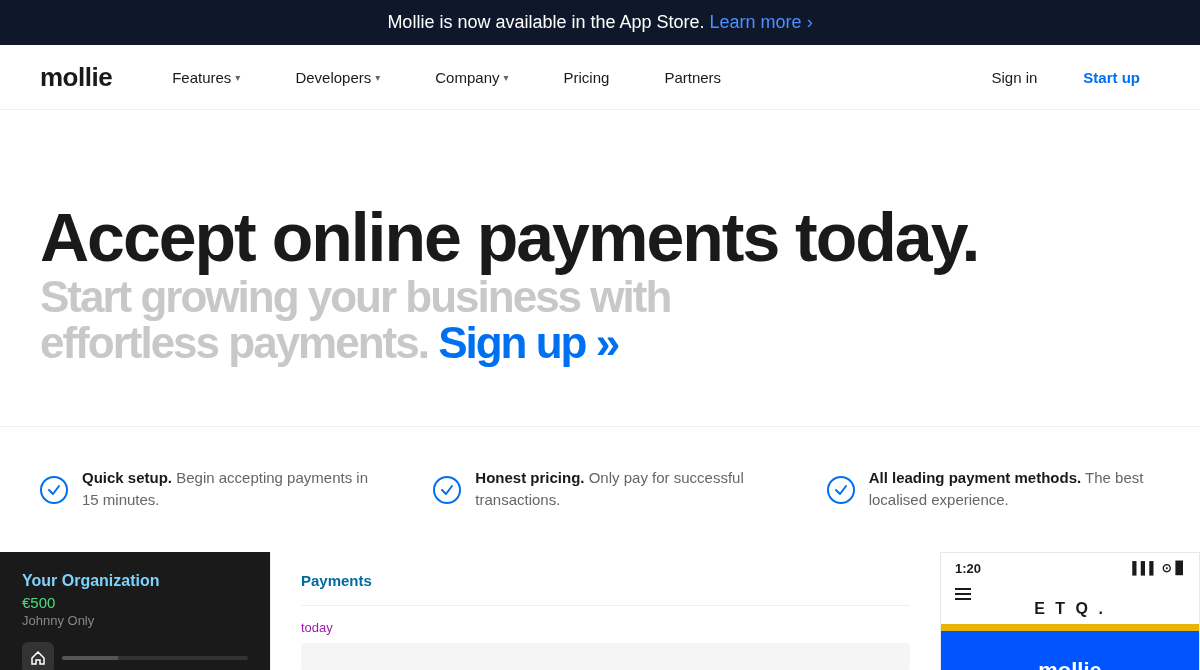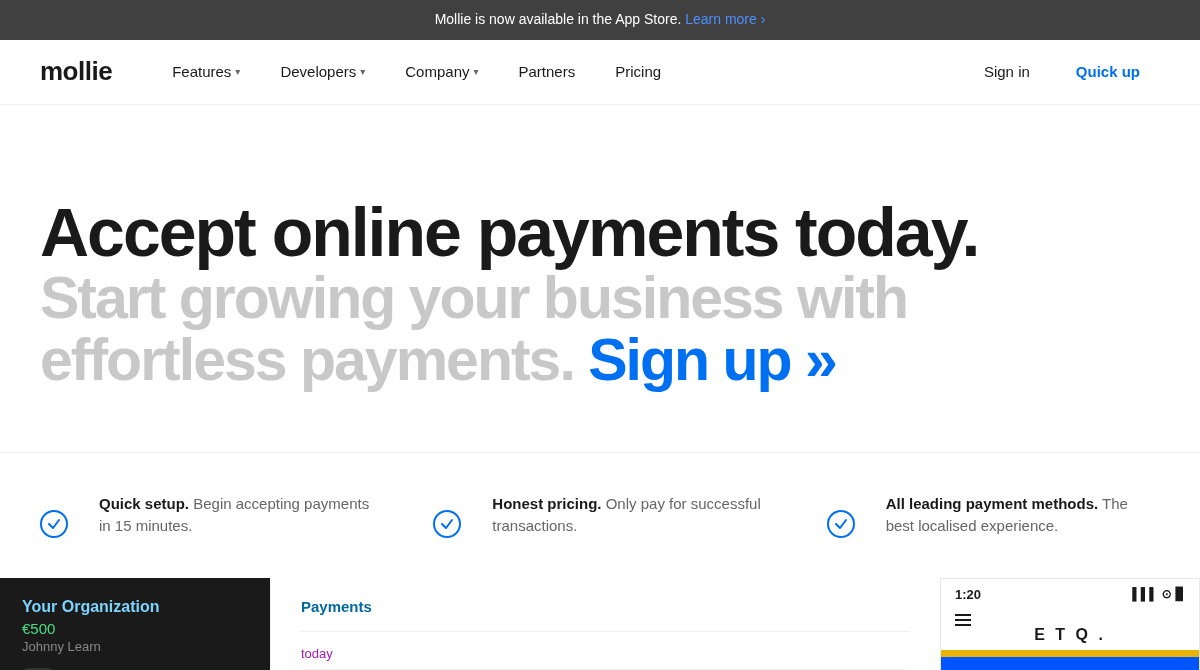--- a/index.html
+++ b/index.html
@@ -1,24 +1,24 @@
 <!DOCTYPE html>
 <html><head>
   <meta charset="utf-8">
   <style>
     * { margin: 0; padding: 0; box-sizing: border-box; }
     body { font-family: -apple-system, BlinkMacSystemFont, 'Segoe UI', Helvetica, Arial, sans-serif; background: #fff; width: 1200px; overflow-x: hidden; }
 
     
     .announcement-bar {
-      background: #404040;
+      background: #0f172a;
       color: #fff;
       text-align: center;
       padding: 10px 20px;
-      font-size: 14px;
+      font-size: 18px;
       line-height: 1.4;
     }
     .announcement-bar a {
       color: #4d90fe;
       text-decoration: none;
       font-weight: 500;
     }
 
     
     .navbar {
@@ -32,21 +32,21 @@
     .logo {
       font-size: 26px;
       font-weight: 900;
       color: #1a1a1a;
       margin-right: 40px;
       letter-spacing: -0.5px;
     }
     .nav-links {
       display: flex;
       align-items: center;
-      gap: 0;
+      gap: 15px;
       flex: 1;
     }
     .nav-item {
       display: flex;
       align-items: center;
       gap: 4px;
       padding: 0 20px;
       height: 65px;
       font-size: 15px;
       color: #1a1a1a;
@@ -94,21 +94,21 @@
     .hero-title {
       font-size: 68px;
       font-weight: 900;
       color: #1a1a1a;
       line-height: 1.05;
       letter-spacing: -2px;
       margin-bottom: 0;
       margin-top: 32px;
     }
     .hero-subtitle {
-      font-size: 59px;
+      font-size: 44px;
       font-weight: 900;
       color: #c8c8c8;
       line-height: 1.05;
       letter-spacing: -2px;
     }
     .hero-subtitle .signup-link {
       color: #0070f3;
       text-decoration: none;
     }
 
@@ -116,22 +116,22 @@
     .features-strip {
       display: flex;
       align-items: flex-start;
       padding: 40px 40px 40px 40px;
       gap: 60px;
       border-top: 1px solid #f0f0f0;
       margin-top: 20px;
     }
     .feature-item {
       display: flex;
-      align-items: flex-end;
-      gap: 31px;
+      align-items: center;
+      gap: 14px;
       flex: 1;
     }
     .feature-icon {
       width: 28px;
       height: 28px;
       border: 2px solid #0070f3;
       border-radius: 50%;
       display: flex;
       align-items: center;
       justify-content: center;
@@ -318,29 +318,29 @@
     </a>
     <a class="nav-item">
       <span>Developers</span>
       <span class="chevron">▾</span>
     </a>
     <a class="nav-item">
       <span>Company</span>
       <span class="chevron">▾</span>
     </a>
     <a class="nav-item">
+      <span>Pricing</span>
+    </a>
+    <a class="nav-item">
       <span>Partners</span>
     </a>
-    <a class="nav-item">
-      <span>Pricing</span>
-    </a>
   </div>
   <div class="nav-right">
     <a class="sign-in-btn">Sign in</a>
-    <a class="sign-up-btn">Quick up</a>
+    <a class="sign-up-btn">Start up</a>
   </div>
 </nav>
 
 <section class="hero">
   <h1 class="hero-title">Accept online payments today.</h1>
   <div class="hero-subtitle">
     <span>Start growing your business with</span>
     <br>
     <span>effortless payments.</span>
     <a href="#" class="signup-link">Sign up »</a>
@@ -383,21 +383,21 @@
       <span>The best localised experience.</span>
     </div>
   </div>
 </div>
 
 <div class="bottom-section">
 
   <div class="dark-card">
     <div class="org-label">Your Organization</div>
     <div class="amount">€500</div>
-    <div class="user-name">Johnny Learn</div>
+    <div class="user-name">Johnny Only</div>
     <div class="home-icon-row">
       <div class="home-icon-box">
         <svg width="14" height="14" viewBox="0 0 14 14" fill="none">
           <path d="M1 7L7 1L13 7V13H9V9H5V13H1V7Z" stroke="#fff" stroke-width="1.5" fill="none"></path>
         </svg>
       </div>
       <div style="flex:1; background:#333; height:4px; border-radius:2px; margin-top:0; overflow:hidden;">
         <div style="background:#555; width:30%; height:100%;"></div>
       </div>
     </div>

